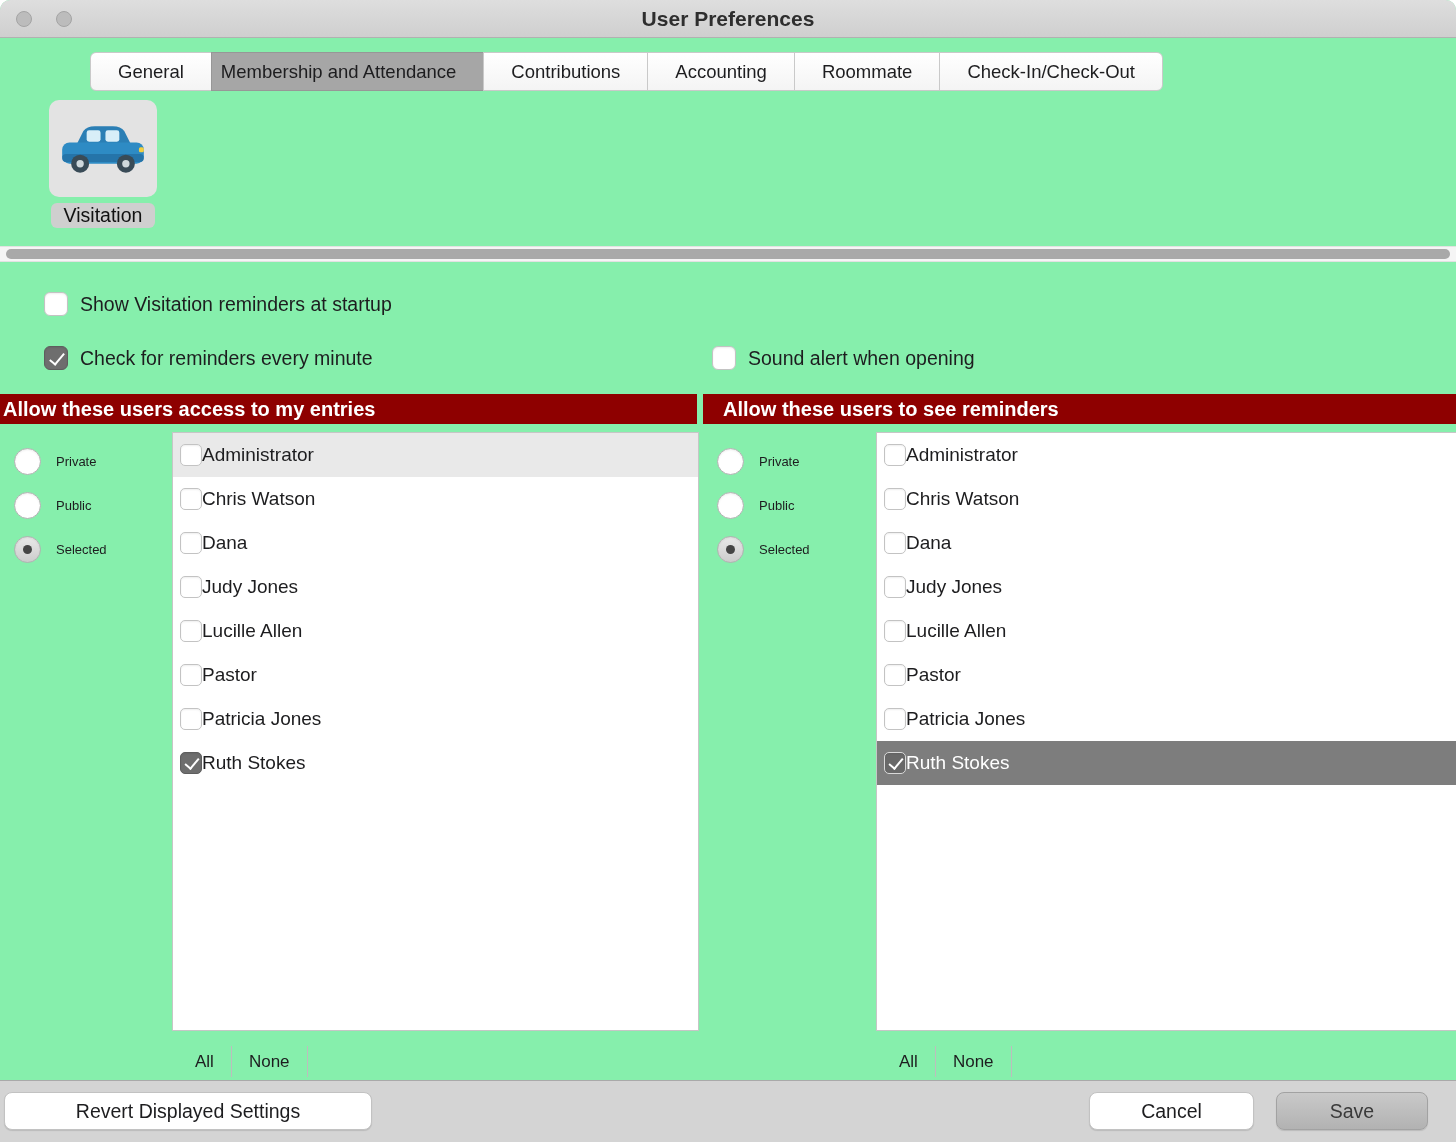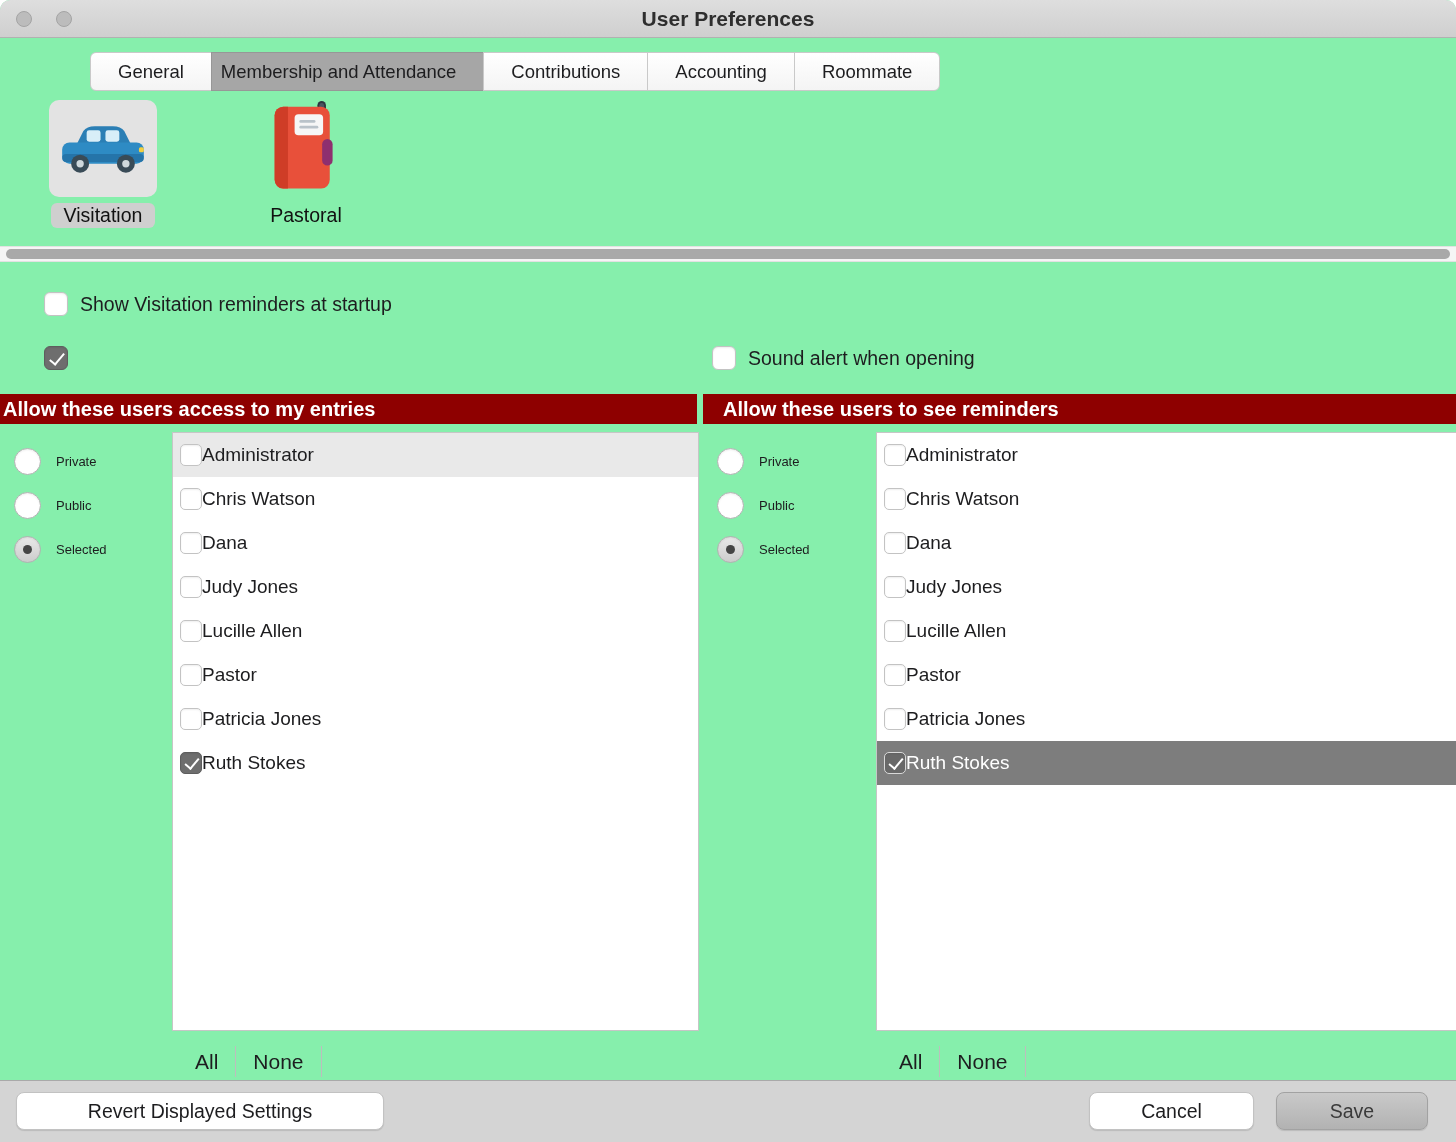--- a/index.html
+++ b/index.html
@@ -62,29 +62,29 @@
   
   .userlist{position:absolute;top:432px;height:599px;background:#fff;border:1px solid #c6c6c6;overflow:hidden;}
   #list-left{left:172px;width:527px;}
   #list-right{left:876px;width:580px;border-right:none;}
   .user-row{display:flex;align-items:center;height:44px;padding-left:7px;font-size:19px;}
   .user-row.hl-light{background:var(--row-highlight-light,#e9e9e9);}
   .user-row.hl-dark{background:var(--row-highlight-dark,#7d7d7d);color:#fff;}
   .user-row.hl-dark .checkbox.checked{background:#696969;border-color:#d9d9d9;}
 
   
-  .listbtns{position:absolute;top:1046px;display:flex;height:31px;align-items:center;font-size:21px;}
+  .listbtns{position:absolute;top:1046px;display:flex;height:31px;align-items:center;font-size:17px;}
   #btns-left{left:178px;}
   #btns-right{left:882px;}
   .listbtn{padding:0 17px;border-right:1px solid #bdbdbd;line-height:31px;}
 
   
   .footer{position:absolute;left:0;top:1080px;width:1456px;height:62px;background:var(--footer-bg,#d4d4d4);border-top:1px solid #a9a9a9;}
   .btn{position:absolute;height:38px;border-radius:8px;border:1px solid #c2c2c2;background:#fff;font-size:19.5px;text-align:center;font-family:inherit;color:#1d1d1f;box-shadow:0 1px 1px rgba(0,0,0,.12);}
-  #btn-revert{left:16px;top:11px;width:368px;}
+  #btn-revert{left:4px;top:11px;width:368px;}
   #btn-cancel{left:1089px;top:11px;width:165px;}
   #btn-save{left:1276px;top:11px;width:152px;background:linear-gradient(#c9c9c9,#b2b2b2);border-color:#a2a2a2;color:#3a3a3a;}
 </style>
 </head>
 <body>
 
 <div class="window">
 
   <div class="titlebar">
     <div class="traffic">
@@ -93,66 +93,53 @@
     </div>
     <div class="title">User Preferences</div>
   </div>
 
   <div class="tabbar" id="tabbar">
       <div class="tab">General</div>
       <div class="tab selected">Membership and Attendance</div>
       <div class="tab">Contributions</div>
       <div class="tab">Accounting</div>
       <div class="tab">Roommate</div>
+      <div class="tab">Check-In/Check-Out</div>
     </div>
 
   <div class="subsection selected" id="sub-visitation">
     <div class="tile">
       <svg width="98" height="68" viewBox="0 0 120 80">
         <path d="M28 34 L36 18 Q40 12 50 12 h22 Q82 12 86 18 l8 16 Z" fill="#2b7fb5"></path>
         <rect x="10" y="32" width="100" height="26" rx="9" fill="#2e8bc4"></rect>
         <rect x="10" y="46" width="100" height="10" rx="5" fill="#2574a9"></rect>
         <rect x="40" y="17" width="17" height="14" rx="3" fill="#d8eef8"></rect>
         <rect x="63" y="17" width="17" height="14" rx="3" fill="#d8eef8"></rect>
         <circle cx="32" cy="58" r="11" fill="#394b57"></circle>
           <circle cx="32" cy="58" r="4.5" fill="#cfd8dc"></circle>
         <circle cx="88" cy="58" r="11" fill="#394b57"></circle>
           <circle cx="88" cy="58" r="4.5" fill="#cfd8dc"></circle>
         <rect x="104" y="38" width="6" height="6" rx="2" fill="#f4d03f"></rect>
       </svg>
     </div>
     <span class="sublabel">Visitation</span>
   </div>
 
-  <div class="subsection" id="sub-pastoral">
-    <div class="tile">
-      <svg width="86" height="95" viewBox="0 0 90 100">
-        <rect x="57" y="0" width="9" height="34" rx="4.5" fill="#2f3640"></rect>
-        <rect x="59" y="2" width="5" height="30" rx="2.5" fill="#4b5560"></rect>
-        <rect x="12" y="6" width="58" height="86" rx="9" fill="#e8503a"></rect>
-        <path d="M12 15 a9 9 0 0 1 9 -9 h5 v86 h-5 a9 9 0 0 1 -9 -9 Z" fill="#cf3d27"></path>
-        <rect x="33" y="14" width="30" height="22" rx="4" fill="#f6f6f6"></rect>
-        <rect x="38" y="20" width="17" height="3" rx="1.5" fill="#b9c2c9"></rect>
-        <rect x="38" y="26" width="20" height="3" rx="1.5" fill="#b9c2c9"></rect>
-        <rect x="62" y="40" width="11" height="28" rx="5.5" fill="#8e2f6f"></rect>
-      </svg>
-    </div>
-    <span class="sublabel">Pastoral</span>
-  </div>
 
   <div class="hscroll">
     <div class="thumb"></div>
   </div>
 
   <div class="opt-row" id="opt-show">
     <span class="checkbox"></span>
     <span>Show Visitation reminders at startup</span>
   </div>
   <div class="opt-row" id="opt-check">
     <span class="checkbox checked"></span>
+    <span>Check for reminders every minute</span>
   </div>
   <div class="opt-row" id="opt-sound">
     <span class="checkbox"></span>
     <span>Sound alert when opening</span>
   </div>
 
   <div class="redbar" id="redbar-left">Allow these users access to my entries</div>
   <div class="redbar" id="redbar-right">Allow these users to see reminders</div>
 
   <div class="radio-group" id="radios-left">

